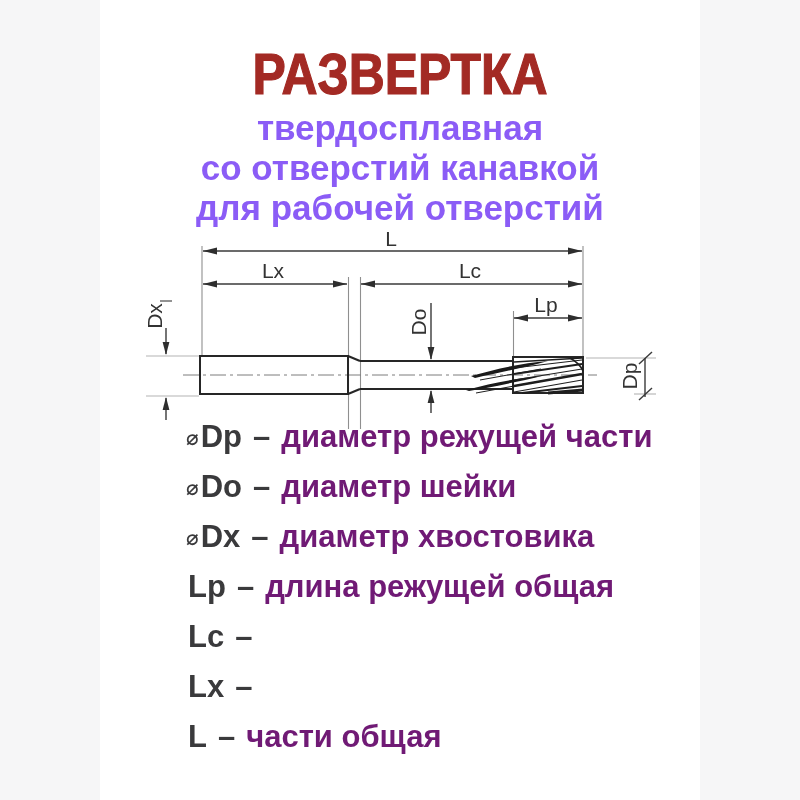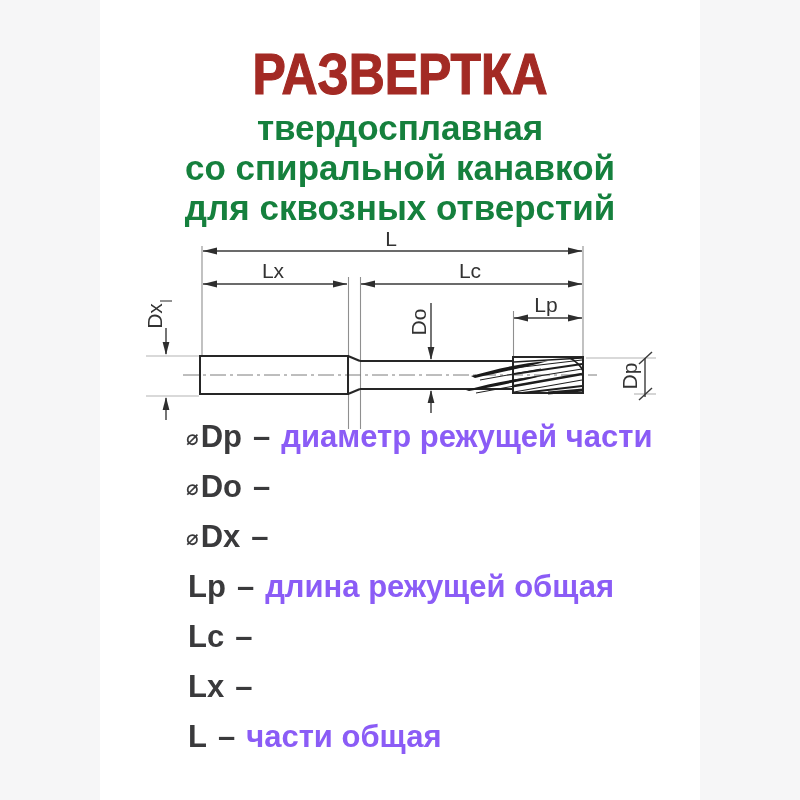--- a/index.html
+++ b/index.html
@@ -13,52 +13,52 @@
   .side-band.right{left:700px;}
 
   .header{position:absolute;left:100px;top:44px;width:600px;text-align:center;}
   .title{
     font-size:58px;font-weight:bold;color:#a32a24;line-height:60px;
     transform:scaleX(0.86);transform-origin:50% 50%;
     letter-spacing:0px;-webkit-text-stroke:1.2px #a32a24;white-space:nowrap;
   }
   .subtitle{margin-top:4px;}
   .subtitle-line{
-    font-size:35px;font-weight:bold;color:#15803d;line-height:40px;white-space:nowrap;
+    font-size:35px;font-weight:bold;color:#8b5cf6;line-height:40px;white-space:nowrap;
   }
 
   .drawing-svg{position:absolute;left:0;top:0;width:800px;height:800px;}
   .dim-label{
     font-family:"Liberation Sans","DejaVu Sans",sans-serif;
     font-size:21px;fill:#333333;
   }
 
   .legend{position:absolute;left:186px;top:412px;}
   .legend-row{height:50px;display:flex;align-items:baseline;line-height:50px;white-space:nowrap;}
   .legend-prefix{
     font-size:21px;font-weight:bold;color:#3a3a3c;position:relative;top:-2px;margin-right:2px;
     font-family:"DejaVu Sans","Liberation Sans",sans-serif;
   }
   .legend-sym{font-size:31px;font-weight:bold;color:#3a3a3c;}
   .legend-sep{font-size:31px;font-weight:bold;color:#3a3a3c;margin:0 11px;}
-  .legend-text{font-size:31px;font-weight:bold;color:#8b5cf6;}
+  .legend-text{font-size:31px;font-weight:bold;color:#701a75;}
 </style>
 </head>
 <body>
 
 <div class="stage">
   <div class="side-band left"></div>
   <div class="side-band right"></div>
 
   <div class="header">
     <div class="title">РАЗВЕРТКА</div>
     <div class="subtitle">
       <div class="subtitle-line">твердосплавная</div>
-      <div class="subtitle-line">со спиральной канавкой</div>
-      <div class="subtitle-line">для сквозных отверстий</div>
+      <div class="subtitle-line">со отверстий канавкой</div>
+      <div class="subtitle-line">для рабочей отверстий</div>
     </div>
   </div>
 
   <svg class="drawing-svg" viewBox="0 0 800 800">
 
     <g stroke="#8f8f8f" stroke-width="1.1" fill="none">
       <path d="M202,246 V356"></path>
       <path d="M348.5,277 V429"></path>
       <path d="M360.5,277 V429"></path>
       <path d="M583,246 V357"></path>
@@ -143,25 +143,27 @@
     <div class="legend-row">
       <span class="legend-prefix">⌀</span>
         <span class="legend-sym">Dp</span>
         <span class="legend-sep">–</span>
         <span class="legend-text">диаметр режущей части</span>
     </div>
     <div class="legend-row">
       <span class="legend-prefix">⌀</span>
         <span class="legend-sym">Do</span>
         <span class="legend-sep">–</span>
+        <span class="legend-text">диаметр шейки</span>
     </div>
     <div class="legend-row">
       <span class="legend-prefix">⌀</span>
         <span class="legend-sym">Dx</span>
         <span class="legend-sep">–</span>
+        <span class="legend-text">диаметр хвостовика</span>
     </div>
     <div class="legend-row">
       <span class="legend-prefix"></span>
         <span class="legend-sym">Lp</span>
         <span class="legend-sep">–</span>
         <span class="legend-text">длина режущей общая</span>
     </div>
     <div class="legend-row">
       <span class="legend-prefix"></span>
         <span class="legend-sym">Lc</span>

